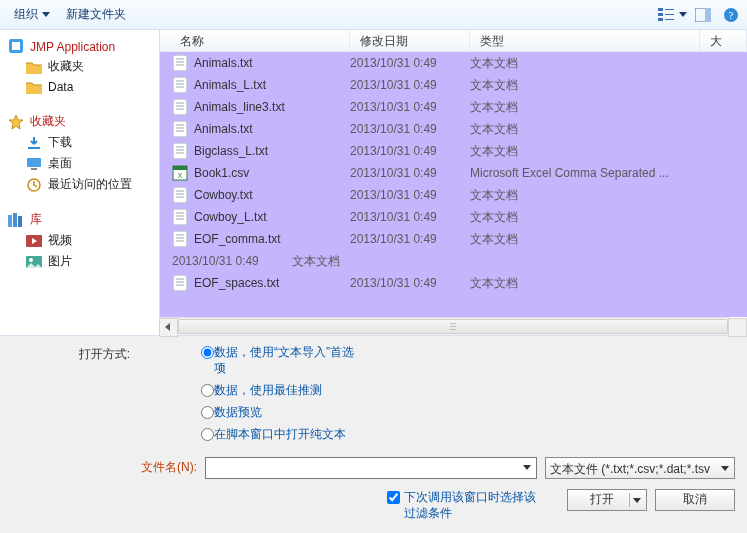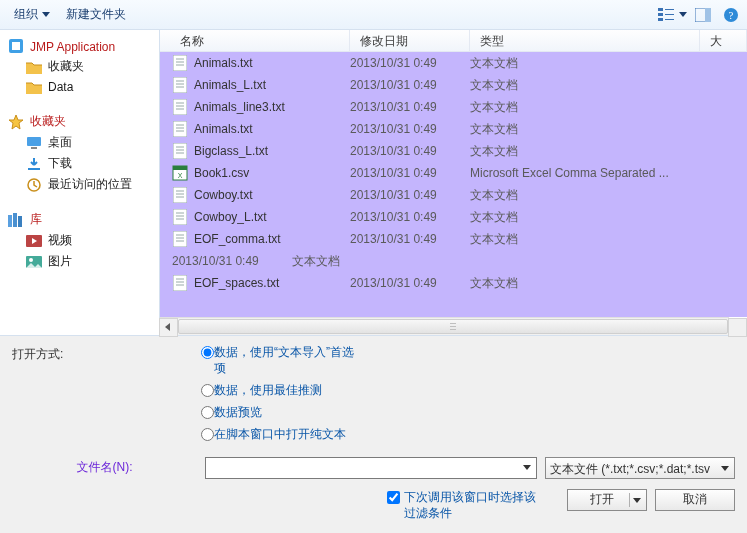--- a/index.html
+++ b/index.html
@@ -79,28 +79,28 @@
   }
   .sb-left-arrow { left:5px; border-right:5px solid #5a5a5a; }
   .sb-right-arrow { right:-13px; border-left:5px solid #5a5a5a; }
   .sb-thumb { position:absolute; left:18px; right:1px; top:1px; bottom:1px; background:linear-gradient(#f7f7f7,#e3e3e3); border:1px solid #cfcfcf; border-radius:2px; }
   .sb-thumb::after { content:""; position:absolute; left:50%; top:3px; bottom:3px; width:6px; margin-left:-3px;
     background:repeating-linear-gradient(#bfbfbf 0 1px, transparent 1px 3px); }
 
   
   .bottom { background:#f0f0f0; padding:8px 12px 12px 12px; }
   .openmode { display:flex; align-items:flex-start; gap:4px; font-size:12px; }
-  .openmode .lbl { width:185px; text-align:left; color:#333; padding-top:2px; }
+  .openmode .lbl { width:185px; text-align:center; color:#333; padding-top:2px; }
   .radios { width:160px; }
   .radio { display:flex; align-items:flex-start; gap:0; margin-bottom:6px; color:#0b57a8; }
   .radio input { margin:2px 0 0 0; }
   .radio span { line-height:1.35; }
 
   .fileline { display:flex; align-items:center; margin-top:8px; gap:8px; }
-  .fileline .flabel { width:185px; text-align:center; color:#6d28d9; }
+  .fileline .flabel { width:185px; text-align:right; color:#c2410c; }
   .fileline .fninput {
     flex:1; position:relative;
   }
   .fninput input {
     width:100%; height:22px; border:1px solid #7a7a7a; background:#fff; padding:0 20px 0 4px; font:inherit;
   }
   .fninput .combo-arrow {
     position:absolute; right:2px; top:2px; width:16px; height:18px; display:flex; align-items:center; justify-content:center;
   }
   .filter {
@@ -201,35 +201,35 @@
       <div class="nav-root">
         <span class="ico">
             <svg width="16" height="16">
               <polygon points="8,1 10,6 15,6 11,9 12,15 8,12 4,15 5,9 1,6 6,6" fill="#f6c441" stroke="#c98f1b"></polygon>
             </svg>
           </span>
         <span>收藏夹</span>
       </div>
       <div class="nav-item">
         <span class="ico">
+            <svg width="16" height="16">
+              <rect x="2" y="12" width="12" height="2" fill="#2e8bd8"></rect>
+              <path d="M8 2v7m0 0l-3-3m3 3l3-3" stroke="#2e8bd8" stroke-width="2" fill="none"></path>
+            </svg>
+          </span>
+        <span>下载</span>
+      </div>
+      <div class="nav-item">
+        <span class="ico">
             <svg width="16" height="14">
               <rect x="1" y="1" width="14" height="9" rx="1" fill="#4aa0e6"></rect>
               <rect x="5" y="11" width="6" height="2" fill="#888"></rect>
             </svg>
           </span>
         <span>桌面</span>
-      </div>
-      <div class="nav-item">
-        <span class="ico">
-            <svg width="16" height="16">
-              <rect x="2" y="12" width="12" height="2" fill="#2e8bd8"></rect>
-              <path d="M8 2v7m0 0l-3-3m3 3l3-3" stroke="#2e8bd8" stroke-width="2" fill="none"></path>
-            </svg>
-          </span>
-        <span>下载</span>
       </div>
       <div class="nav-item">
         <span class="ico">
             <svg width="16" height="16">
               <circle cx="8" cy="8" r="6" fill="none" stroke="#c98f1b" stroke-width="1.5"></circle>
               <path d="M8 4v4l3 2" stroke="#c98f1b" stroke-width="1.5" fill="none"></path>
             </svg>
           </span>
         <span>最近访问的位置</span>
       </div>

